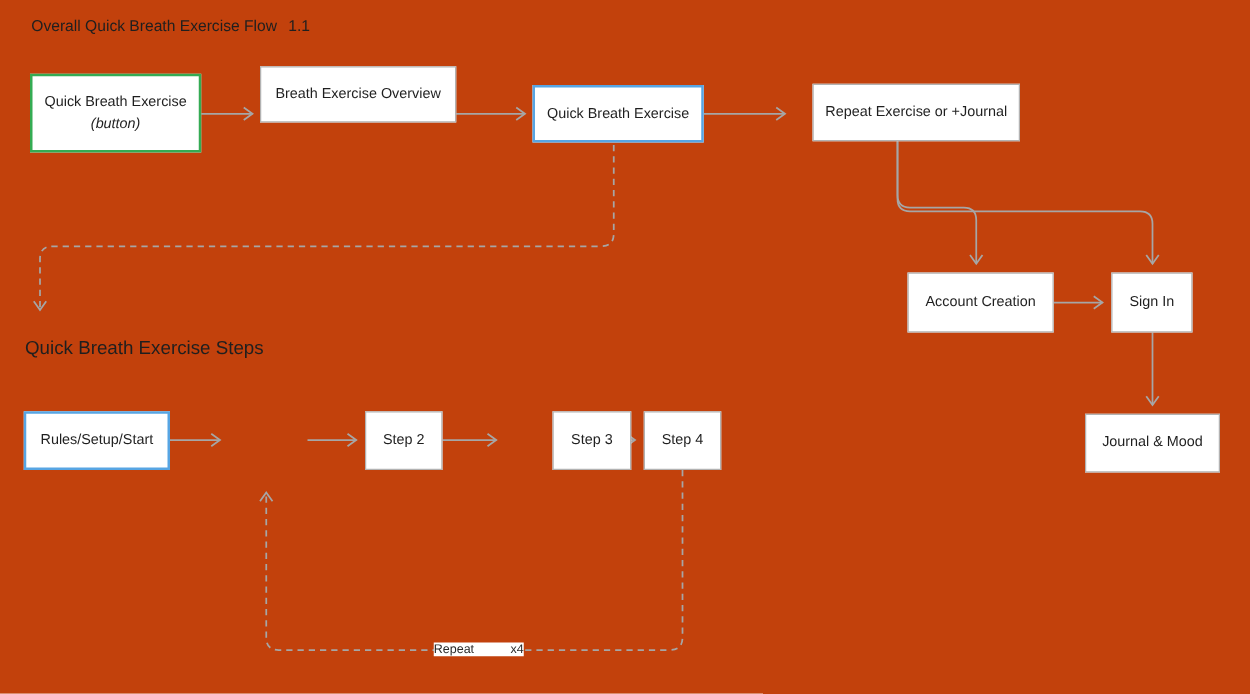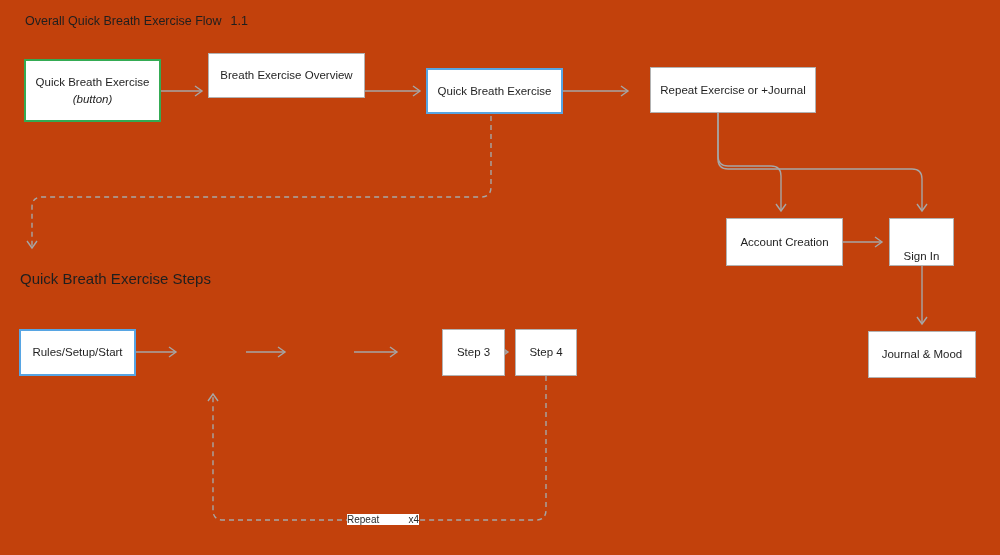--- a/index.html
+++ b/index.html
@@ -103,33 +103,36 @@
   </div>
 
   <div class="node" style="left:634px;top:67px;width:166px;height:46px;margin-left:16px;">
     <span>Repeat Exercise or +Journal</span>
   </div>
 
   <div class="node" style="left:726px;top:218px;width:117px;height:48px;">
     <span>Account Creation</span>
   </div>
 
-  <div class="node" style="left:889px;top:218px;width:65px;height:48px;justify-content:flex-end;">
+  <div class="node" style="left:889px;top:218px;width:65px;height:48px;">
     <span>Sign In</span>
   </div>
 
   <div class="node" style="left:868px;top:331px;width:108px;height:47px;align-items:center;">
     <span>Journal &amp; Mood</span>
   </div>
 
   <div class="node blue" style="left:19px;top:329px;width:117px;height:47px;text-align:center;">
     <span>Rules/Setup/Start</span>
   </div>
 
 
+  <div class="node" style="left:292px;top:329px;width:62px;height:47px;">
+    <span>Step 2</span>
+  </div>
 
   <div class="node" style="left:404px;top:329px;width:63px;height:47px;margin-left:38px;">
     <span>Step 3</span>
   </div>
 
   <div class="node" style="left:515px;top:329px;width:62px;height:47px;">
     <span>Step 4</span>
   </div>
 
   <div class="loop-label">

